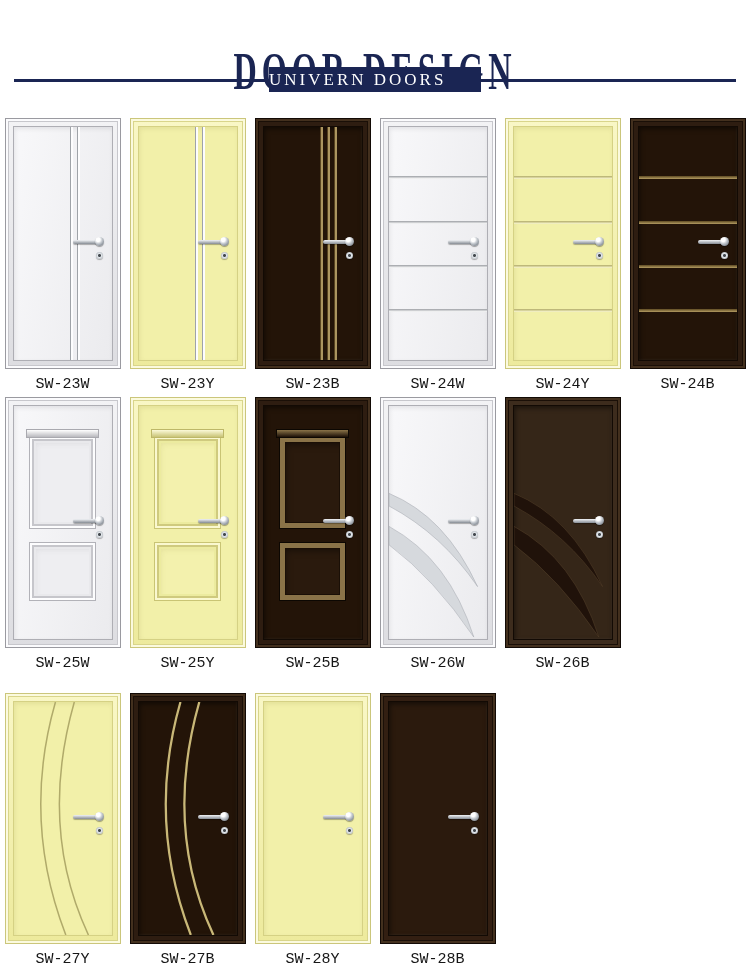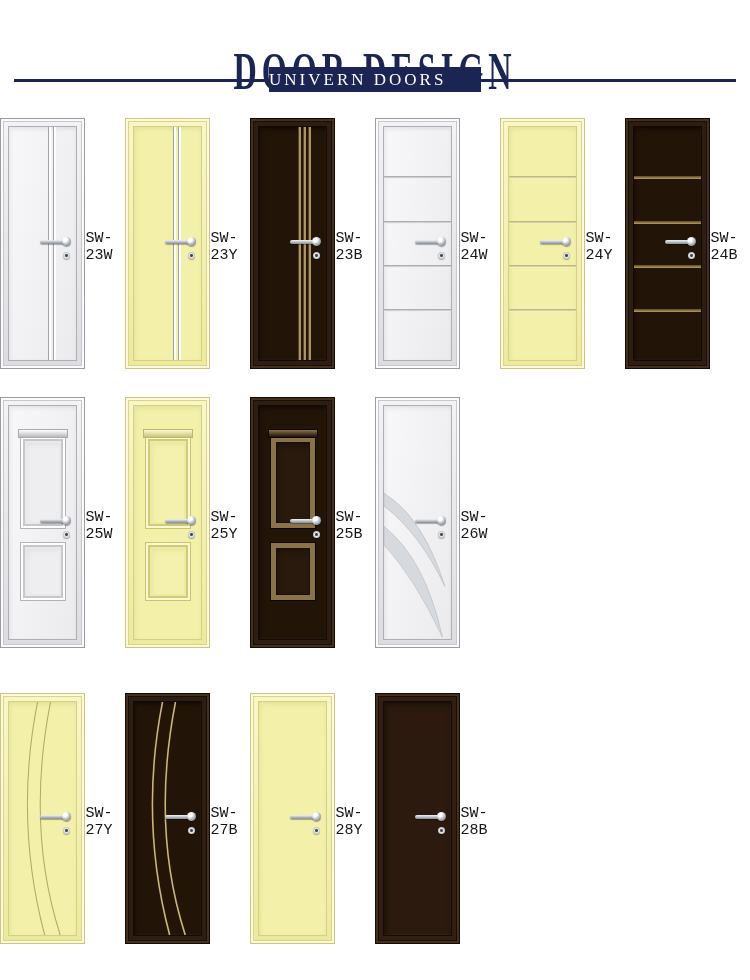--- a/index.html
+++ b/index.html
@@ -11,21 +11,21 @@
          font-size:52px;line-height:1.1;letter-spacing:8px;color:#1a2553;
          transform:scaleX(.62);transform-origin:50% 0;white-space:nowrap;}
   .band-line{position:absolute;top:79px;left:14px;right:14px;height:3px;background:#1a2553;}
   .band-badge{position:absolute;top:67px;left:50%;transform:translateX(-50%);
               width:212px;height:25px;background:#1a2553;color:#ffffff;text-align:left;
               font-size:17px;line-height:25px;letter-spacing:3px;white-space:nowrap;z-index:2;}
 
   
   .row{position:absolute;left:0;width:750px;display:flex;}
   .row1{top:118px}.row2{top:397px}.row3{top:693px}
-  figure.cell{margin:0;width:125px;display:flex;align-items:center;}
+  figure.cell{margin:0;width:125px;display:flex;flex-direction:column;align-items:center;}
   .code{margin-top:7px;font-family:"Liberation Mono",monospace;font-size:15px;color:#161616;}
 
   
   .door{position:relative;width:116px;height:251px;box-sizing:border-box;}
   .leaf{position:absolute;inset:7px;box-sizing:border-box;}
   .leaf > i, .leaf > svg{display:none;position:absolute;}
 
   
   .door[data-style$="-w"]{background:linear-gradient(#f3f3f5,#dddde1);border:1px solid #9a9aa0;
       box-shadow:inset 0 0 0 2px #fbfbfd,inset 0 0 0 3px #c7c7cc;}
@@ -254,20 +254,36 @@
           </svg>
           <span class="handle">
             <i class="lever"></i>
             <i class="rose"></i>
             <i class="knob"></i>
           </span>
         </div>
       </div>
       <figcaption class="code">SW-26W</figcaption>
     </figure>
+  <figure class="cell">
+      <div class="door" data-style="sw26-b">
+        <div class="leaf">
+          <svg class="sw26" viewBox="0 0 104 240" preserveAspectRatio="none">
+            <path d="M 0 90 Q 60 114 94 186 Q 56 132 0 103 Z"></path>
+            <path d="M 0 124 Q 64 158 90 238 Q 48 178 0 143 Z"></path>
+          </svg>
+          <span class="handle">
+            <i class="lever"></i>
+            <i class="rose"></i>
+            <i class="knob"></i>
+          </span>
+        </div>
+      </div>
+      <figcaption class="code">SW-26B</figcaption>
+    </figure>
 </section>
 
 <section class="row row3">
   <figure class="cell">
       <div class="door" data-style="sw27-y">
         <div class="leaf">
           <svg class="sw27" viewBox="0 0 104 240" preserveAspectRatio="none">
             <path d="M 44 0 Q 8 122 55 240"></path>
             <path d="M 64 0 Q 26 130 79 240"></path>
           </svg>

